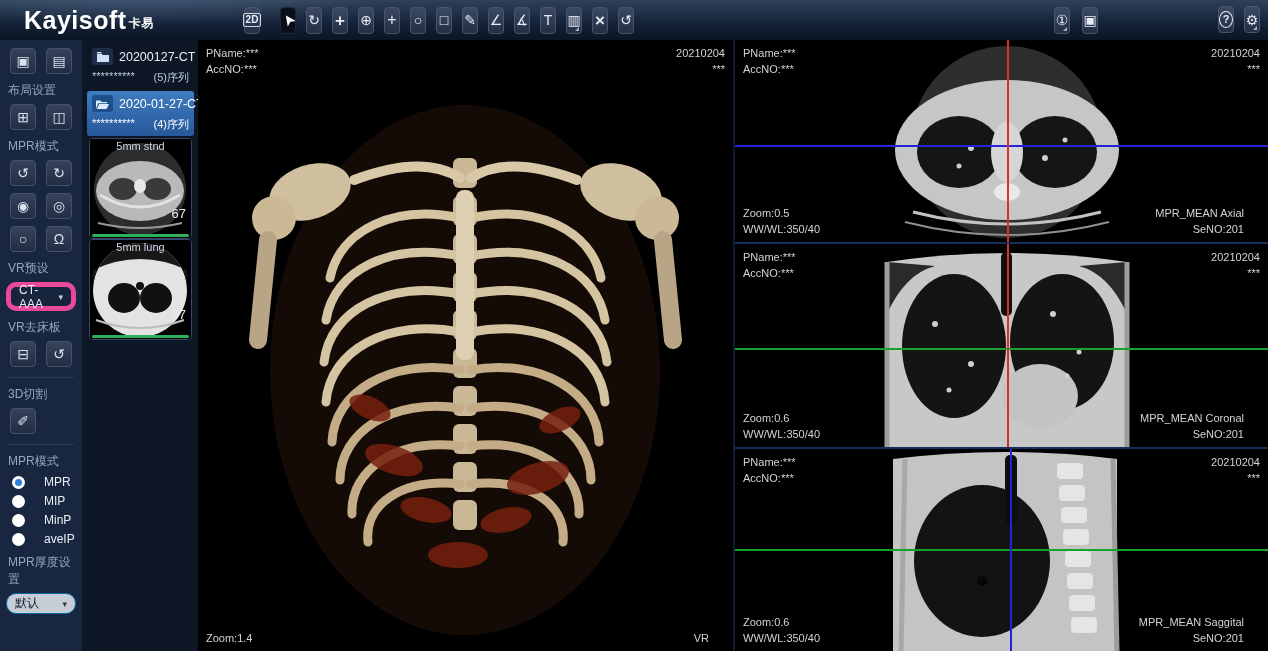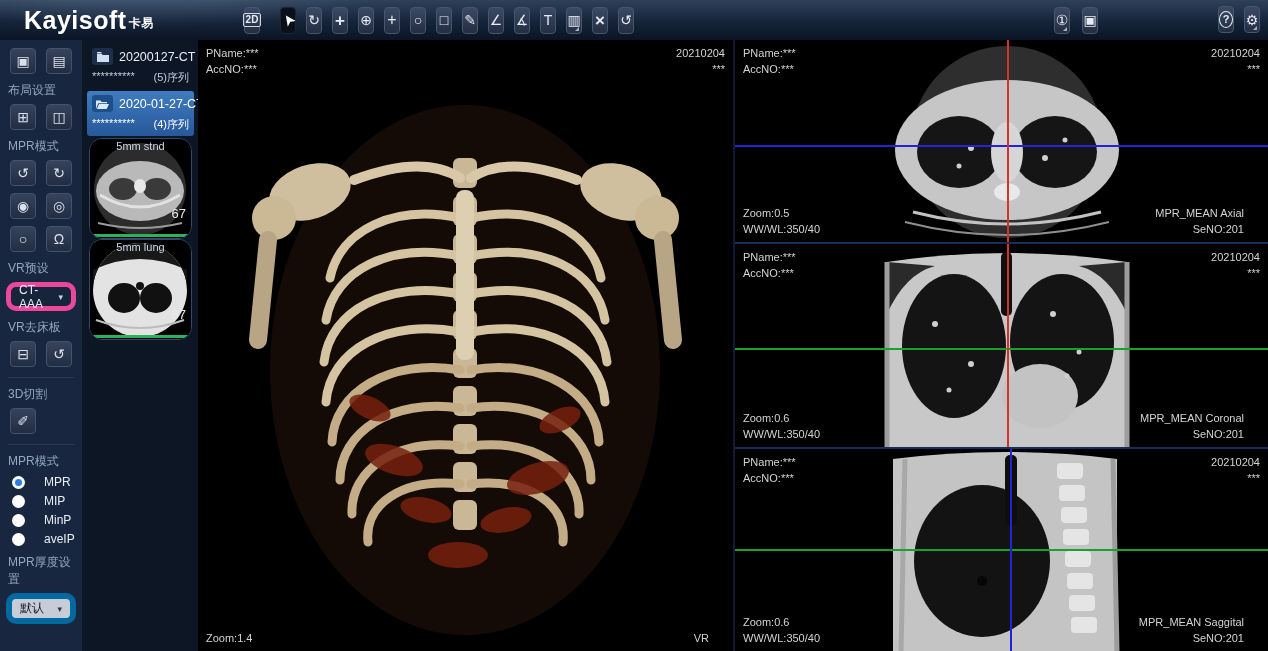--- a/index.html
+++ b/index.html
@@ -32,37 +32,37 @@
   
   .sidebar{position:absolute;left:0;top:40px;width:83px;height:611px;background:#18273f;border-right:1px solid #0c1627;box-sizing:border-box;padding-top:8px;}
   .slabel{font-size:12px;color:#93a6c0;margin:8px 0 5px 8px;}
   .srow{display:flex;justify-content:space-between;padding:0 10px;margin-bottom:7px;}
   .sbtn{width:26px;height:26px;border-radius:4px;border:1px solid #44526c;background:linear-gradient(180deg,#37435c,#222d42);
     color:#d9e1ec;display:flex;align-items:center;justify-content:center;font-size:14px;padding:0;cursor:pointer;}
   .sel-box{margin:2px 6px 0 6px;height:19px;border-radius:10px;display:flex;align-items:center;justify-content:space-between;
     padding:0 8px;font-size:12px;cursor:pointer;}
   .sel-box .chev{font-size:9px;opacity:.85;}
   .sel-dark{background:#16253c;border:5px solid #ec4899;color:#e8eef6;}
-  .sel-light{background:#c7cdd7;border:6px solid #0369a1;color:#131b27;}
+  .sel-light{background:#c7cdd7;border:1px solid #0369a1;color:#131b27;}
   .sdiv{border:0;border-top:1px solid #2b3a54;margin:10px 8px 2px 8px;}
   .radio-row{display:flex;align-items:center;gap:19px;margin:5px 0 5px 12px;color:#e9eef6;font-size:12px;cursor:pointer;}
   .radio{width:13px;height:13px;border-radius:50%;background:#ffffff;position:relative;flex:0 0 auto;}
   .radio.sel::after{content:"";position:absolute;left:3px;top:3px;width:7px;height:7px;border-radius:50%;background:#2b7de0;}
 
   
   .thumbs{position:absolute;left:83px;top:40px;width:115px;height:611px;background:#0c1625;box-sizing:border-box;padding-top:2px;}
   .series{margin:2px 4px;padding:4px 5px;border-radius:3px;cursor:pointer;}
   .series .row1{display:flex;align-items:center;gap:6px;}
   .folder{width:21px;height:17px;border-radius:3px;background:#1d2e4b;display:flex;align-items:center;justify-content:center;flex:0 0 auto;}
   .series.sel .folder{background:#1d4f8a;}
   .series .title{flex:1;text-align:right;font-size:12.5px;color:#e7edf5;white-space:nowrap;}
   .series .row2{display:flex;justify-content:space-between;font-size:11px;color:#bfcbdc;margin-top:5px;}
   .series.sel{background:linear-gradient(180deg,#3f7cc0,#27589a);}
   .series.sel .title,.series.sel .row2{color:#fff;}
-  .thumb{position:relative;margin:0 auto;width:101px;height:99px;border:1px solid #33486a;border-radius:13px;background:#000;overflow:hidden;cursor:pointer;}
+  .thumb{position:relative;margin:0 auto;width:101px;height:99px;border:1px solid #33486a;border-radius:4px;background:#000;overflow:hidden;cursor:pointer;}
   .thumb.sel{border-color:#5a96e0;}
   .tlabel{position:absolute;top:1px;left:0;width:100%;text-align:center;font-size:11px;color:#ccd7e5;z-index:3;}
   .tnum{position:absolute;right:5px;bottom:17px;font-size:13px;color:#eaeaea;z-index:3;}
   .tbar{position:absolute;left:2px;right:2px;bottom:1px;height:3px;background:#2fb05c;border-radius:2px;z-index:3;}
   .thumb svg{position:absolute;left:0;top:0;}
 
   
   .vrview{position:absolute;left:198px;top:40px;width:535px;height:611px;background:#000;overflow:hidden;}
   .vgap{position:absolute;left:733px;top:40px;width:2px;height:611px;background:#0e1b33;}
   .rightcol{position:absolute;left:735px;top:40px;width:533px;height:611px;display:flex;flex-direction:column;gap:2px;background:#16305a;}

